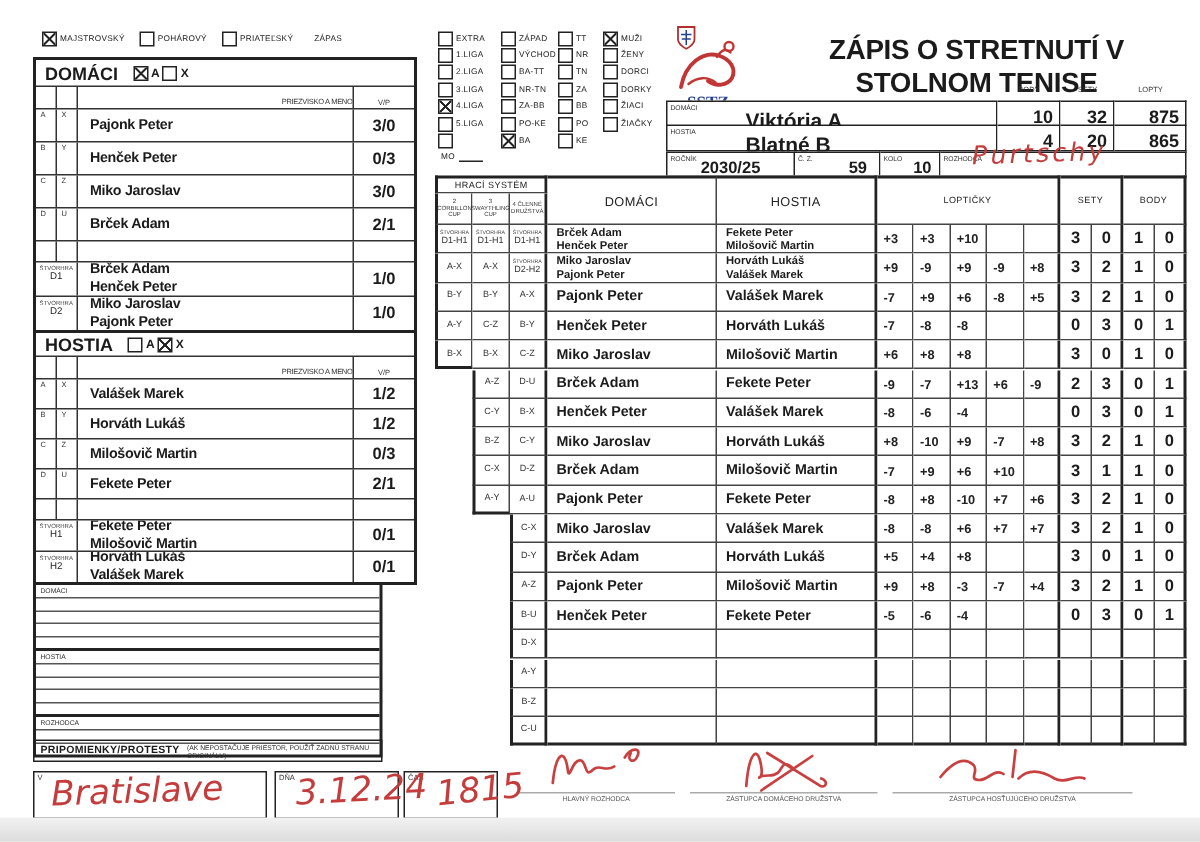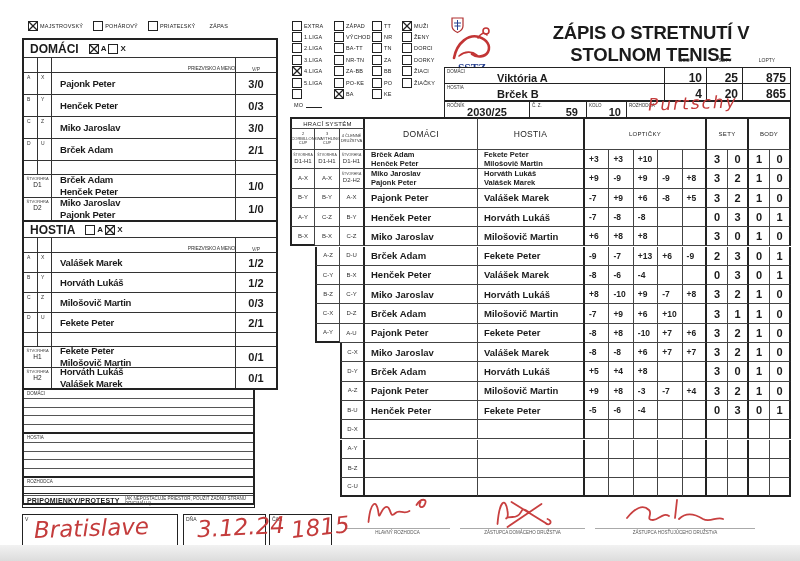--- a/index.html
+++ b/index.html
@@ -30,21 +30,21 @@
   .rhead .rc{font-size:5px;color:#333;display:flex;align-items:flex-end;}
   .dtag{font-size:4px;color:#444;line-height:1;}
   .dcode{font-size:6.5px;color:#222;line-height:1.1;}
   .dn{font-size:7.5px;line-height:1.25;}
   
   .lgcol{position:absolute;top:0;}
   .lgitem{display:flex;align-items:center;gap:2px;height:11.4px;}
   
   .sumcell{border:1.5px solid #222;background:#fff;}
   .sumlabel{position:absolute;left:2px;top:1px;font-size:4.5px;color:#333;}
-  .team{font-weight:bold;font-size:11px;padding:4px 0 0 52px;}
+  .team{font-weight:bold;font-size:14px;padding:4px 0 0 52px;}
   .num{font-weight:bold;font-size:12px;text-align:right;padding:3px 4px 0 0;}
   .colhdr{font-size:5px;color:#333;text-align:center;}
   .metaval{font-weight:bold;font-size:11px;text-align:center;padding-top:4px;}
   
   .mc{position:absolute;border-right:1px solid #444;border-bottom:1px solid #444;box-sizing:border-box;background:#fff;overflow:visible;}
   .bl2{border-left:2px solid #222!important;} .br2{border-right:2px solid #222!important;}
   .bt2{border-top:2px solid #222!important;} .bb2{border-bottom:2px solid #222!important;}
   .codecell{display:flex;flex-direction:column;align-items:center;justify-content:center;font-size:6px;color:#333;line-height:1.1;}
   .codecell .dtag{font-size:3.5px;}
   .namecell{display:flex;flex-direction:column;justify-content:center;padding-left:6px;font-weight:bold;}
@@ -370,28 +370,28 @@
   <div class="abs colhdr" style="left:743px;top:57px;width:48px;">LOPTY</div>
   <div id="summary-rows">
       <div class="abs sumcell" style="left: 444px; top: 67px; width: 221px; height: 17px;">
         <div class="sumlabel">DOMÁCI</div>
         <div class="team">Viktória A</div>
       </div>
       <div class="abs sumcell" style="left: 665px; top: 67px; width: 42px; height: 17px; border-left: none;">
         <div class="num">10</div>
       </div>
       <div class="abs sumcell" style="left: 707px; top: 67px; width: 36px; height: 17px; border-left: none;">
-        <div class="num">25</div>
+        <div class="num">32</div>
       </div>
       <div class="abs sumcell" style="left: 743px; top: 67px; width: 48px; height: 17px; border-left: none;">
         <div class="num">875</div>
       </div>
       <div class="abs sumcell" style="left: 444px; top: 84px; width: 221px; height: 17px; border-top: none;">
         <div class="sumlabel">HOSTIA</div>
-        <div class="team">Brček B</div>
+        <div class="team">Blatné B</div>
       </div>
       <div class="abs sumcell" style="left: 665px; top: 84px; width: 42px; height: 17px; border-left: none; border-top: none;">
         <div class="num">4</div>
       </div>
       <div class="abs sumcell" style="left: 707px; top: 84px; width: 36px; height: 17px; border-left: none; border-top: none;">
         <div class="num">20</div>
       </div>
       <div class="abs sumcell" style="left: 743px; top: 84px; width: 48px; height: 17px; border-left: none; border-top: none;">
         <div class="num">865</div>
       </div>

